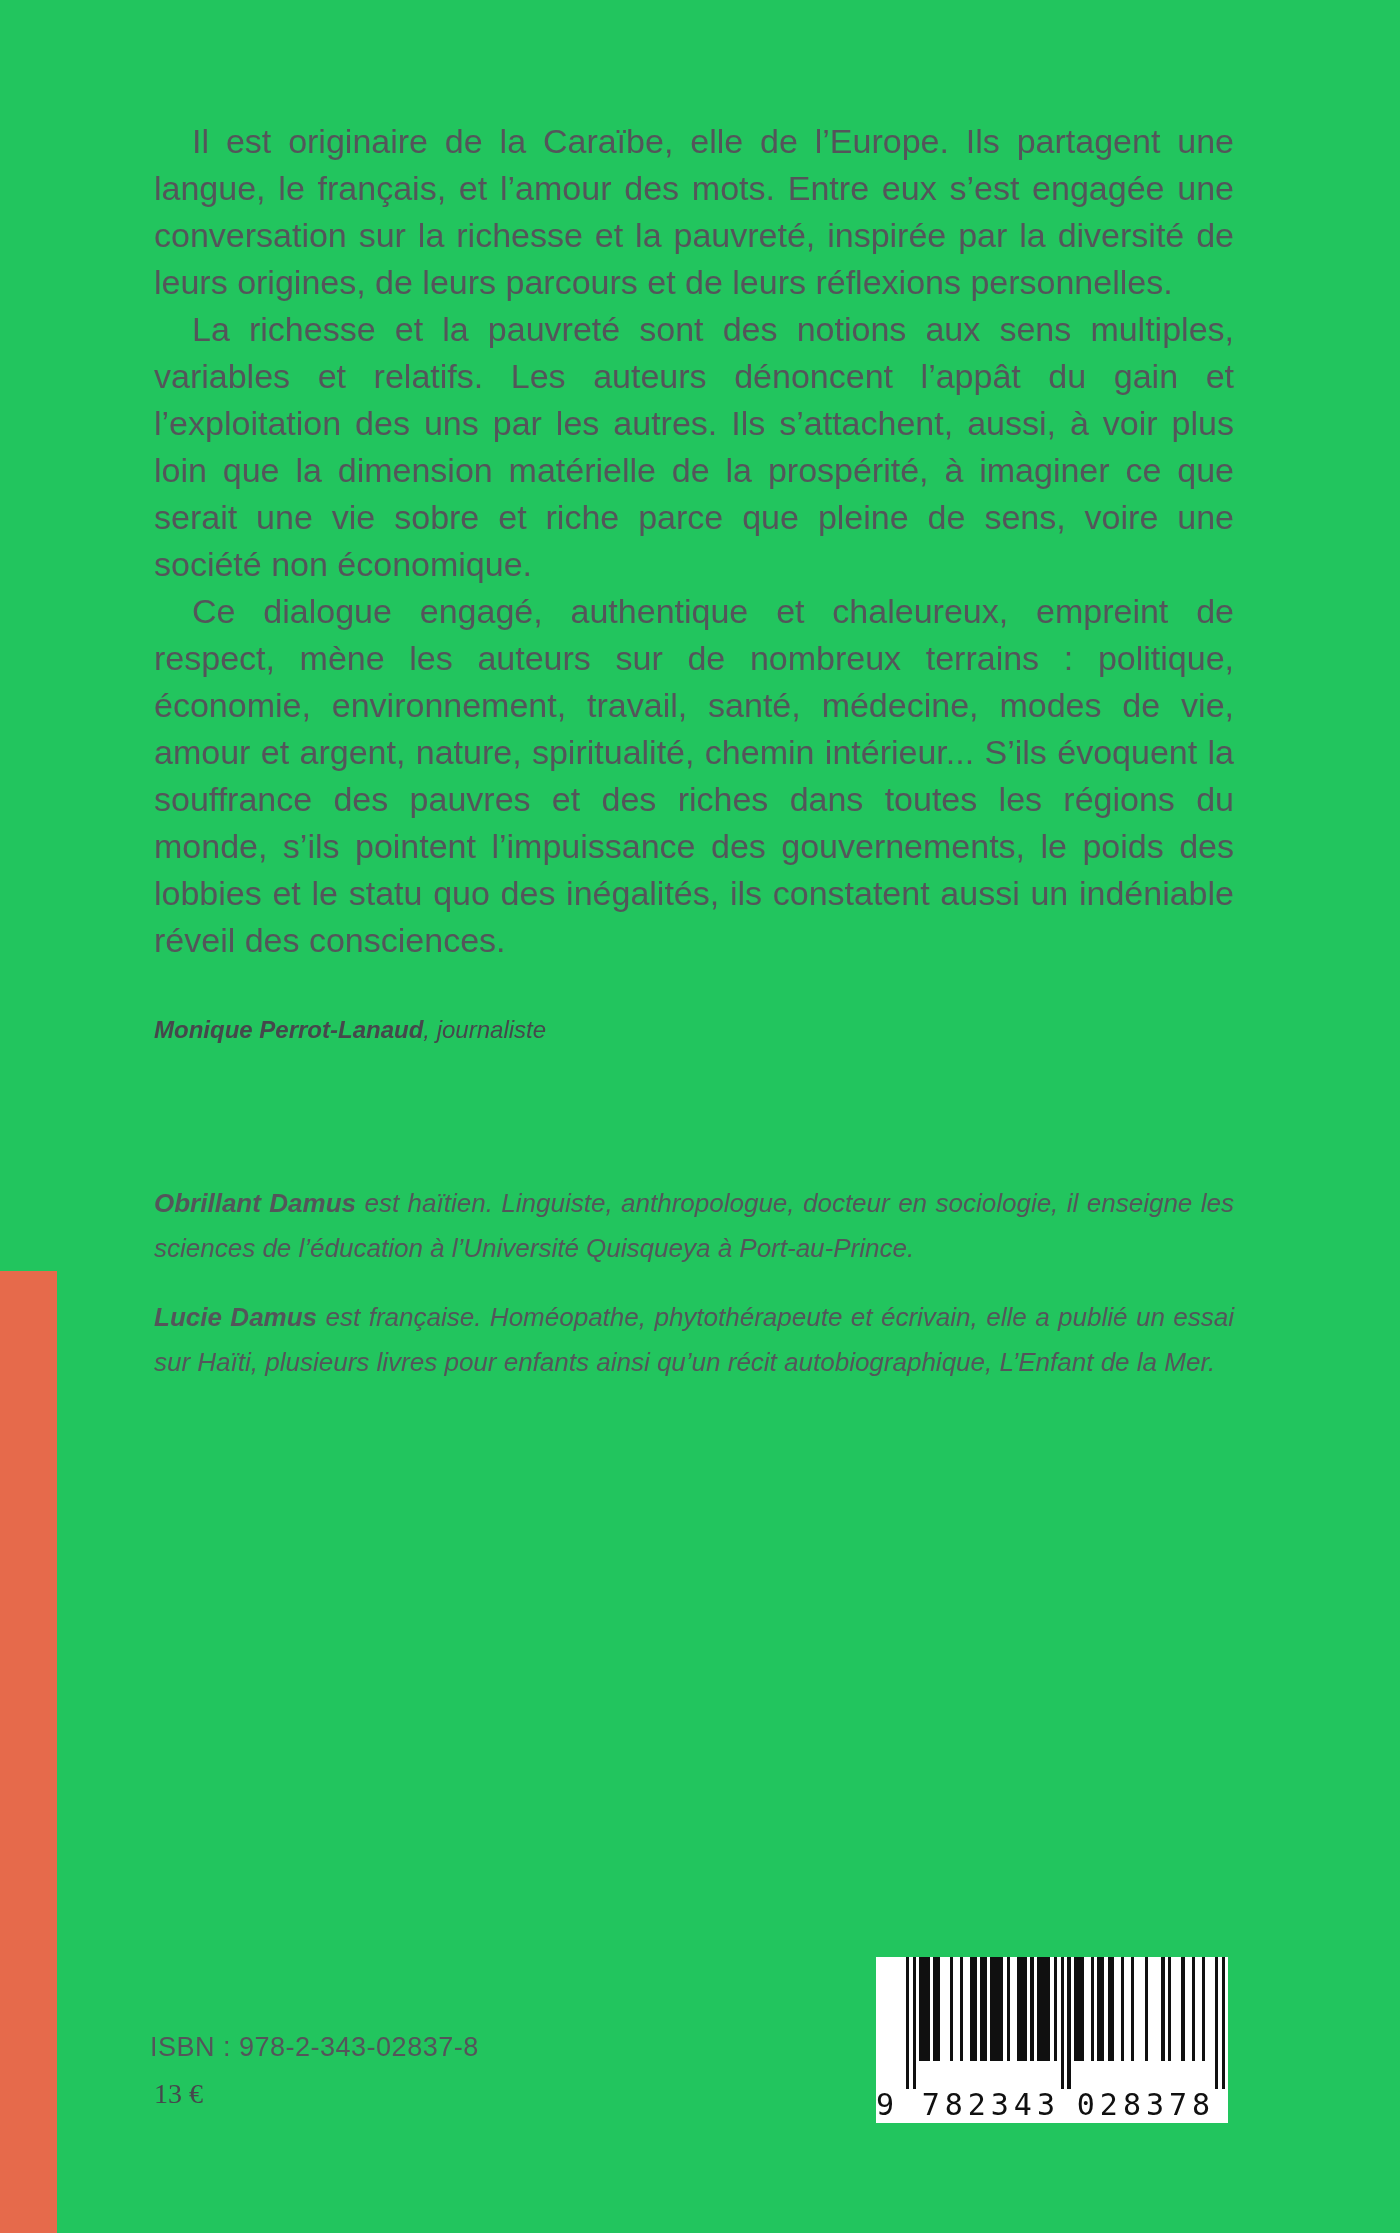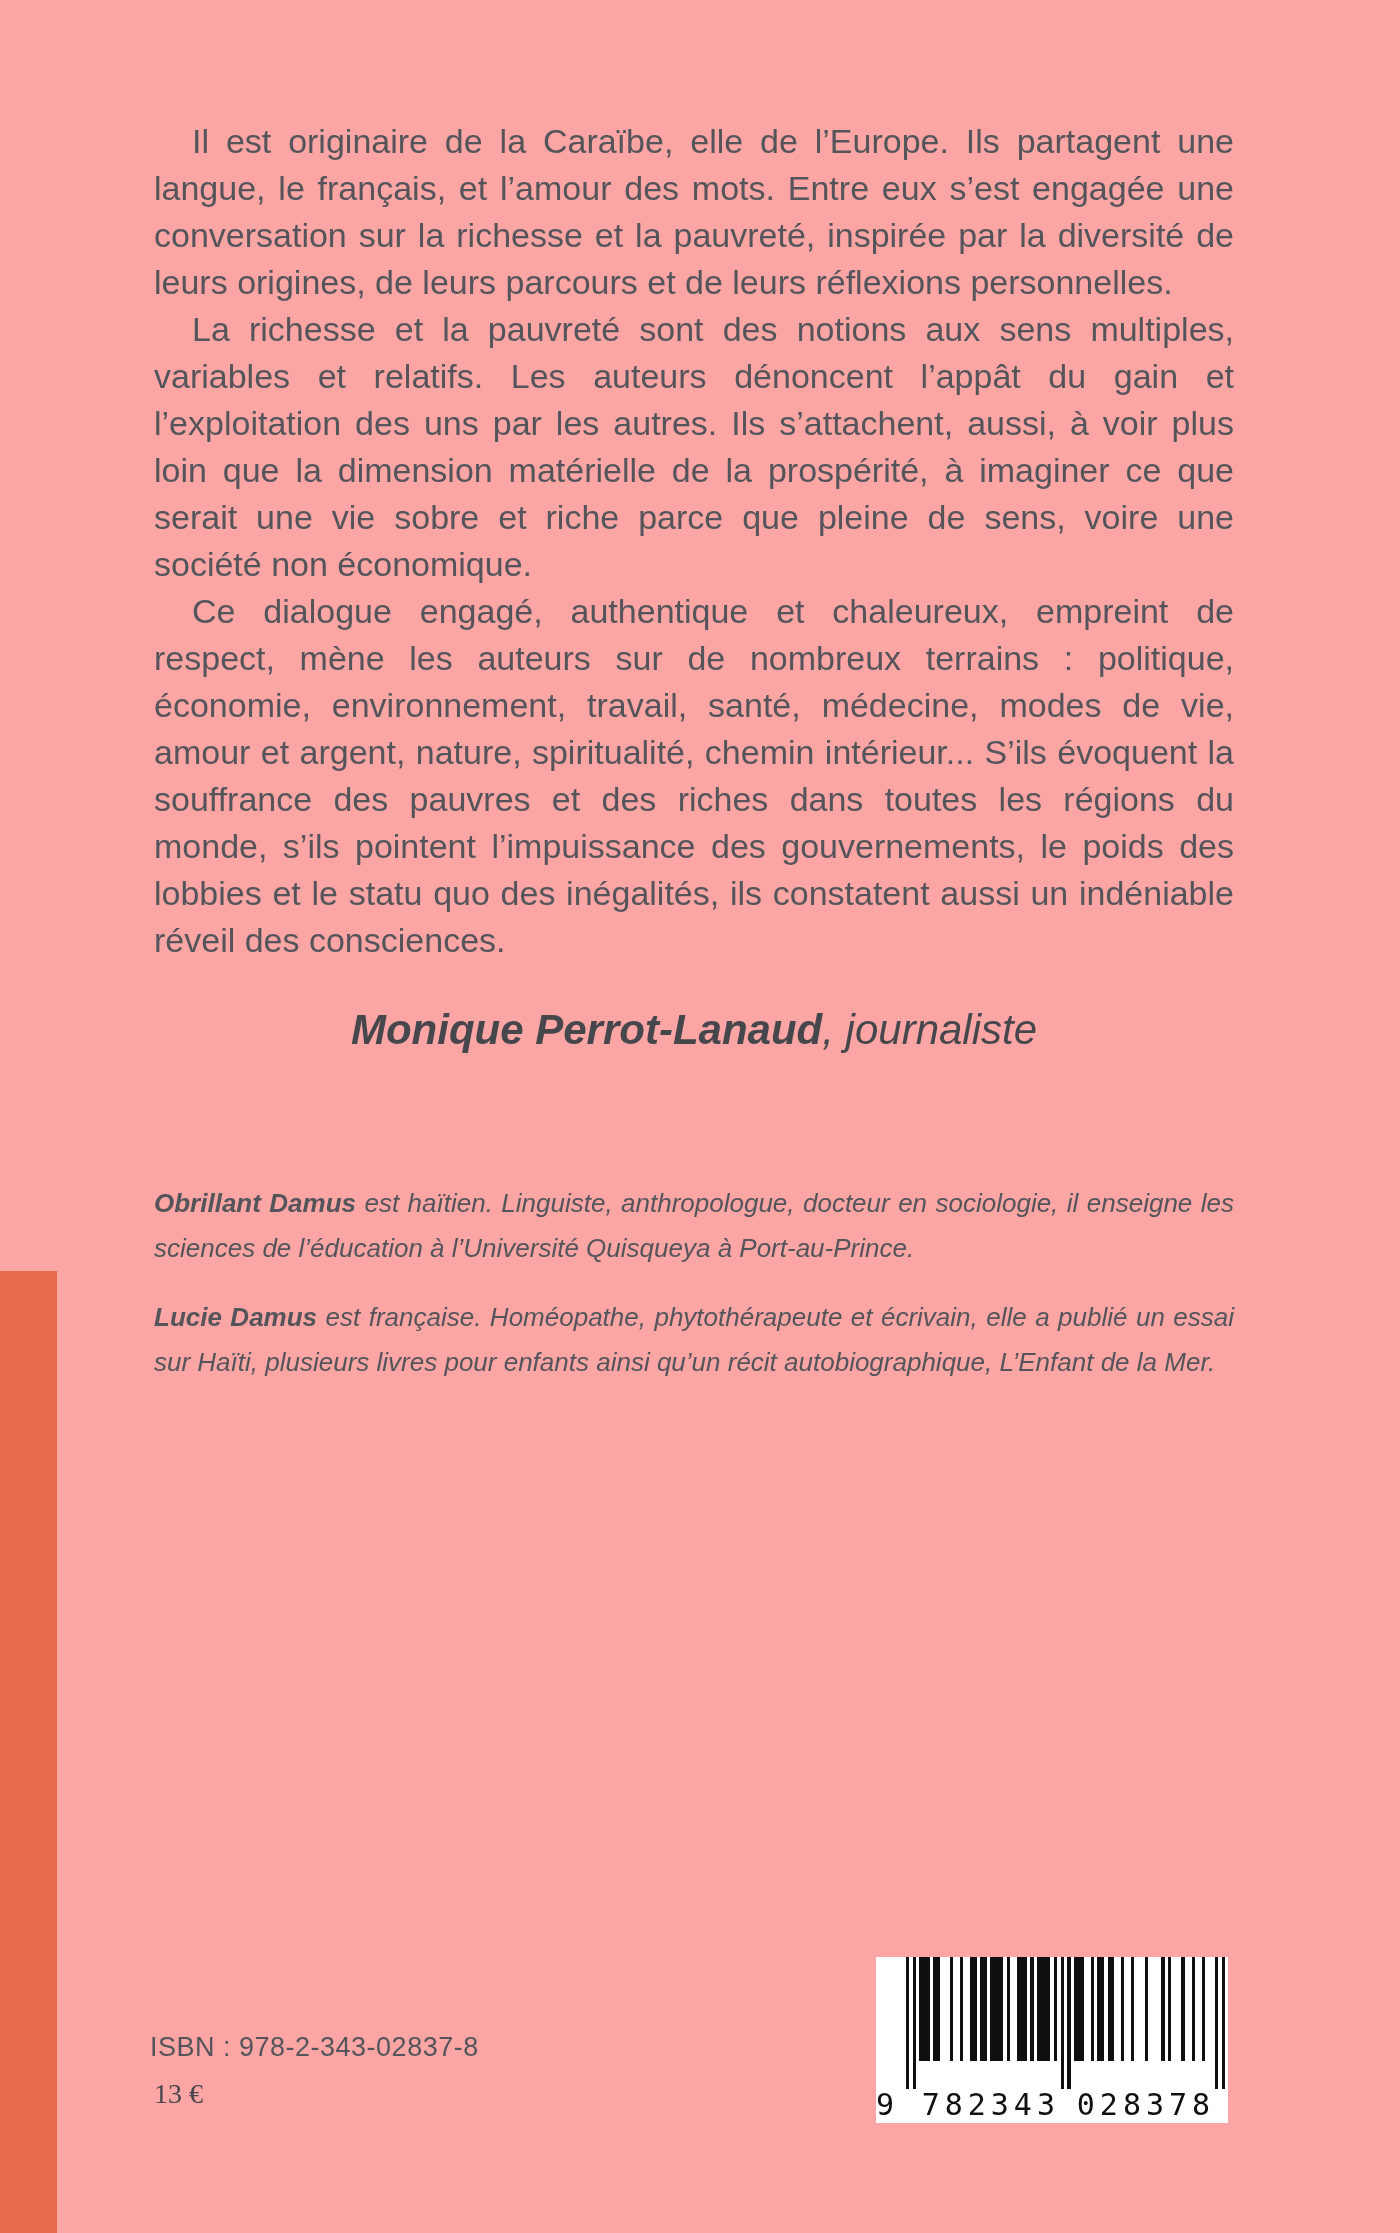--- a/index.html
+++ b/index.html
@@ -1,21 +1,21 @@
 <!DOCTYPE html>
 <html><head>
 <meta charset="utf-8">
 <style>
   * { margin: 0; padding: 0; box-sizing: border-box; }
   html, body { background: #ffffff; }
   .page {
     position: relative;
     width: 1400px;
     height: 2233px;
-    background: #fca5a5;
+    background: #22c55e;
     overflow: hidden;
     font-family: "Liberation Sans", sans-serif;
   }
   .accent-bar {
     position: absolute;
     left: 0;
     top: 1271px;
     width: 57px;
     height: 962px;
     background: #e66a4b;
@@ -29,22 +29,22 @@
   }
   .synopsis p {
     font-size: 34px;
     line-height: 47px;
     text-align: justify;
     text-indent: 38px;
     color: #54555a;
   }
   .attribution {
     margin-top: 42px;
-    text-align: center;
-    font-size: 42px;
+    text-align: left;
+    font-size: 24px;
     line-height: 47px;
     color: #46474c;
   }
   .attribution .attr-name { font-weight: bold; font-style: italic; }
   .attribution .attr-role { font-style: italic; }
   .bios { margin-top: 128px; }
   .bios p {
     font-size: 26px;
     line-height: 45px;
     font-style: italic;

